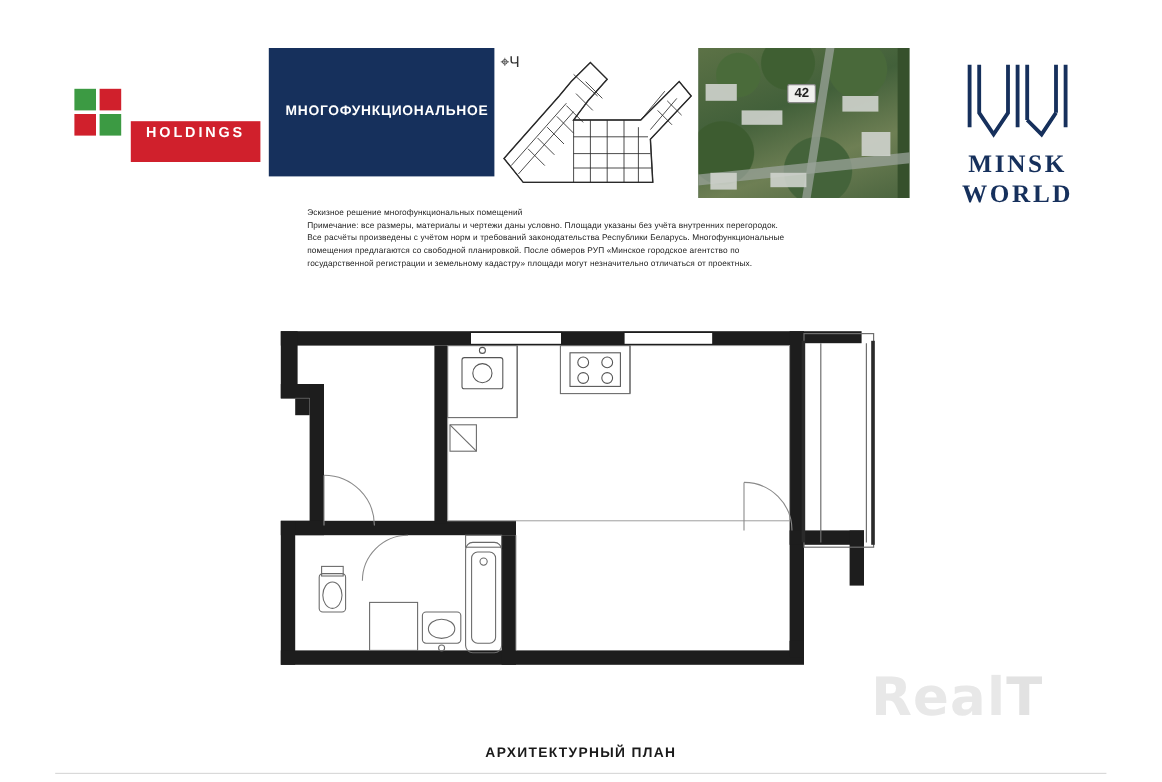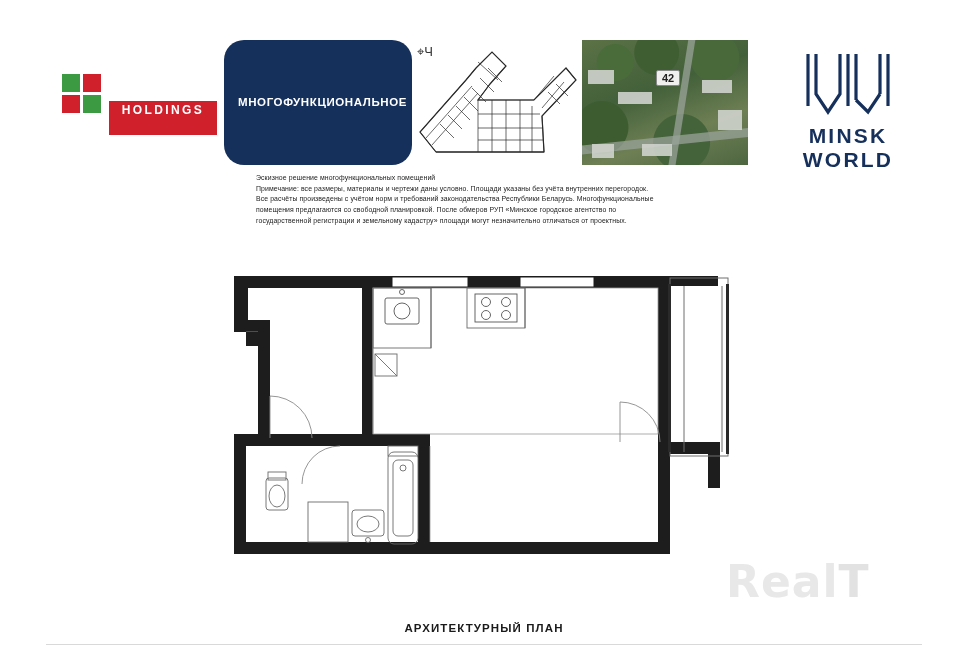--- a/index.html
+++ b/index.html
@@ -65,27 +65,26 @@
     text-align: center;
     padding: 2px 0 18px 0;
   }
 
   
   .blue-tile {
     position: absolute;
     left: 224px;
     top: 40px;
     width: 188px;
-    height: 125px;
+    height: 107px;
     background: #16305c;
     color: #ffffff;
     display: flex;
     align-items: center;
     justify-content: center;
-    border-radius: 20px;
   }
   .blue-tile-text {
     font-size: 11.5px;
     font-weight: bold;
     line-height: 1.45;
     letter-spacing: 0.6px;
     text-align: center;
     width: 160px;
   }
 
@@ -110,20 +109,21 @@
 
   
   .aerial {
     position: absolute;
     left: 582px;
     top: 40px;
     width: 166px;
     height: 125px;
     overflow: hidden;
     background: #36502c;
+    padding-left: 10px;
   }
   .aerial .g1 { position: absolute; left: 0; top: 0; width: 166px; height: 125px;
     background:
       radial-gradient(circle at 20% 18%, #4a6b3a 0 18px, transparent 19px),
       radial-gradient(circle at 45% 10%, #3f5f32 0 22px, transparent 23px),
       radial-gradient(circle at 80% 14%, #49693a 0 24px, transparent 25px),
       radial-gradient(circle at 12% 70%, #3d5c30 0 26px, transparent 27px),
       radial-gradient(circle at 60% 82%, #44633a 0 28px, transparent 29px),
       linear-gradient(160deg, #5c7246 0%, #42603a 40%, #6e7f54 70%, #4d6640 100%);
   }
@@ -167,21 +167,21 @@
     height: 110px;
     text-align: center;
   }
   .mw-mark { width: 100px; height: 66px; margin: 0 auto; display: block; }
   .mw-text {
     margin-top: 8px;
     font-size: 21px;
     letter-spacing: 2.2px;
     color: #16305c;
     font-weight: bold;
-    font-family: Liberation Sans, sans-serif;
+    font-family: Liberation Serif, serif;
   }
 
   
   .note {
     position: absolute;
     left: 256px;
     top: 173px;
     width: 490px;
     font-size: 6.9px;
     line-height: 1.55;

